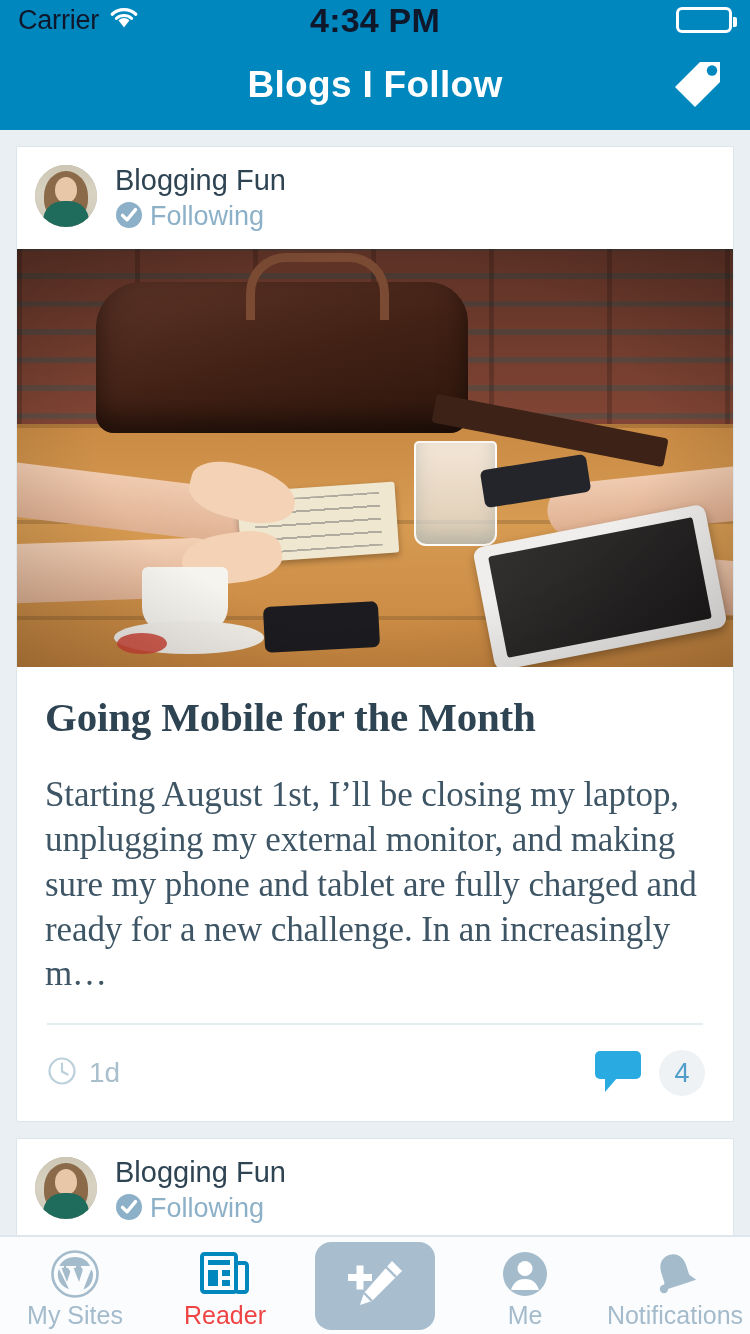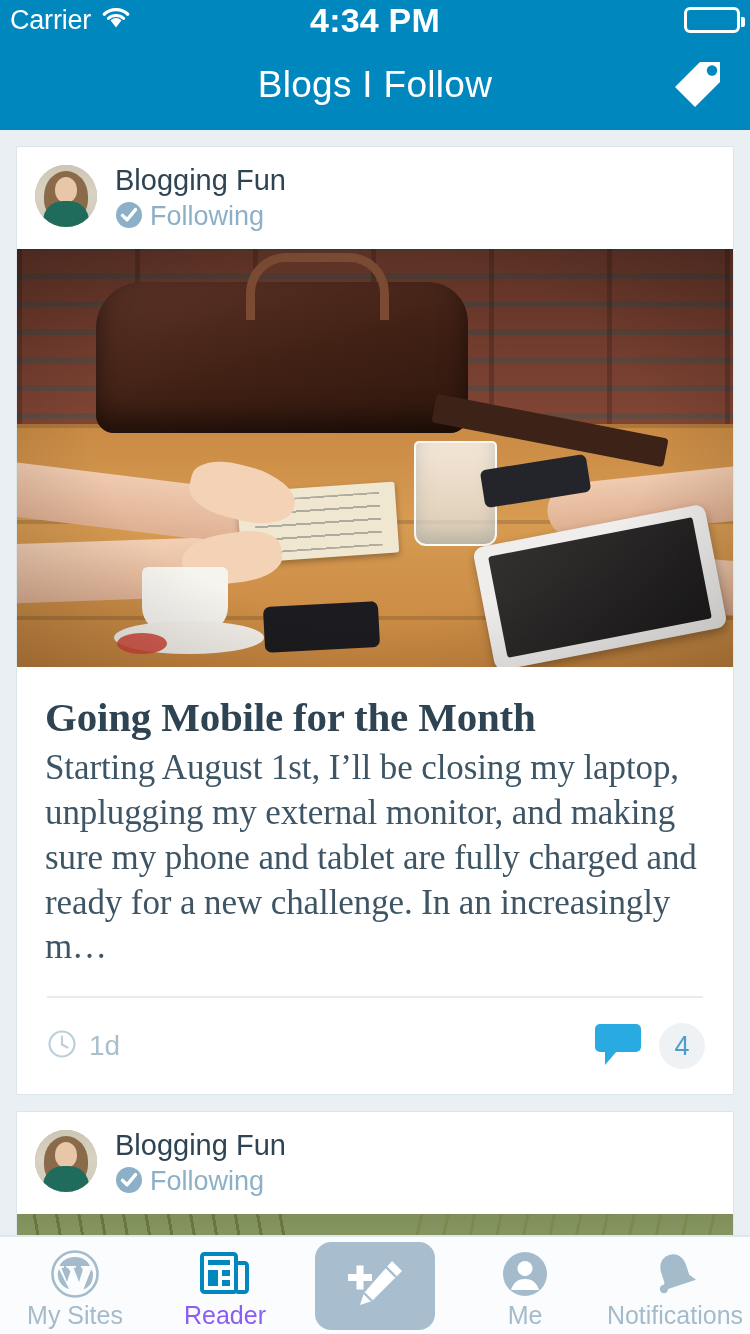--- a/index.html
+++ b/index.html
@@ -26,22 +26,22 @@
 
   
   .status-bar {
     position: absolute;
     top: 0; left: 0;
     width: 750px;
     height: 40px;
     background: #0087be;
     display: flex;
     align-items: center;
-    padding: 0 10px;
-    color: #ffffff;
+    padding: 0 18px;
+    color: #0f172a;
     z-index: 30;
   }
   .status-left {
     display: flex;
     align-items: center;
     gap: 10px;
     flex: 1;
   }
   .carrier-label {
     font-size: 27px;
@@ -96,21 +96,21 @@
     width: 750px;
     height: 90px;
     background: #0087be;
     display: flex;
     align-items: center;
     justify-content: center;
     z-index: 30;
   }
   .nav-title {
     font-size: 37px;
-    font-weight: normal;
+    font-weight: bold;
     color: #ffffff;
     letter-spacing: 0.3px;
   }
   .nav-action {
     position: absolute;
     right: 16px;
     top: 50%;
     transform: translateY(-50%);
     width: 74px;
     height: 74px;
@@ -479,21 +479,21 @@
     font-weight: bold;
     color: #2e4453;
     line-height: 1.18;
     letter-spacing: -0.2px;
   }
   .post-excerpt {
     font-family: "Liberation Serif", serif;
     font-size: 35px;
     color: #3d5565;
     line-height: 1.28;
-    margin-top: 5px;
+    margin-top: 32px;
     letter-spacing: -0.1px;
   }
 
   .card-divider {
     height: 2px;
     background: #e5edf1;
     margin: 26px 30px 0 30px;
   }
 
   .card-footer {
@@ -547,21 +547,21 @@
     align-items: center;
     justify-content: center;
     gap: 4px;
     padding-top: 6px;
   }
   .tab-label {
     font-size: 25px;
     color: #a4bbcc;
     line-height: 1;
   }
-  .tab-item.active .tab-label { color: #8b5cf6; }
+  .tab-item.active .tab-label { color: #ef4444; }
   .tab-icon {
     height: 50px;
     display: flex;
     align-items: center;
     justify-content: center;
   }
   .fab {
     width: 120px;
     height: 88px;
     border-radius: 16px;

